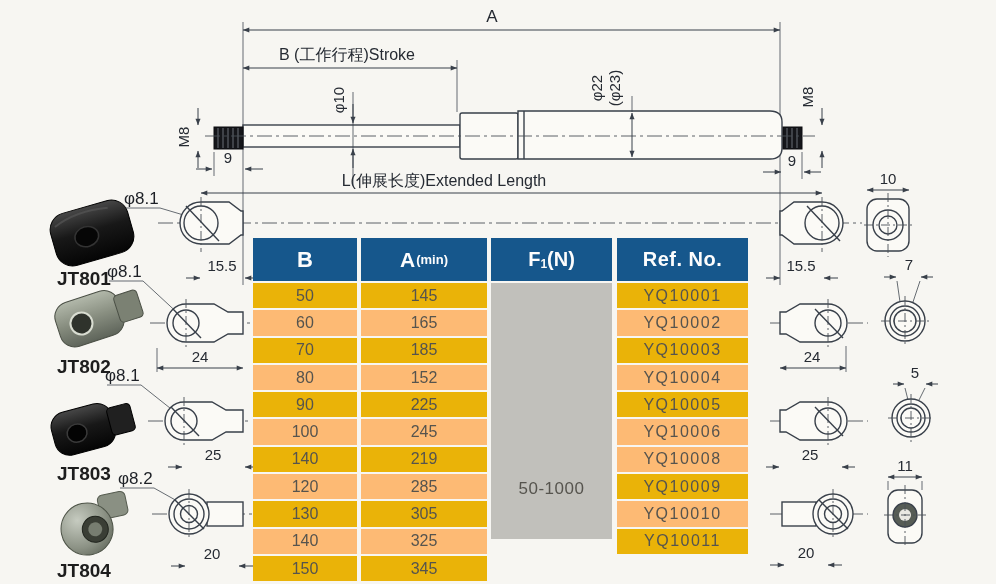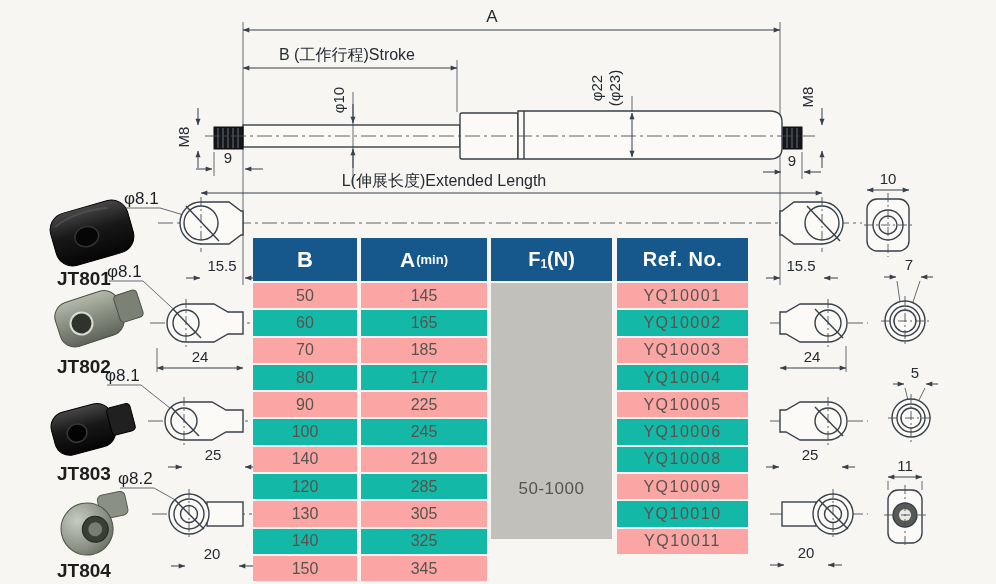--- a/index.html
+++ b/index.html
@@ -30,22 +30,22 @@
   #col-ref{left:364px;width:131px;text-align:right;}
   .th{height:43px;margin-bottom:2px;background:#16578c;color:#fdfdfd;display:flex;align-items:center;justify-content:center;font-weight:bold;}
   .th-b{font-size:22px;}
   .th-a{font-size:21px;}
   .th-a .sub{font-size:13px;font-weight:bold;margin-left:1px;text-align:center;}
   .th-f{font-size:20px;}
   .th-f .fsub{font-size:12px;position:relative;top:4px;}
   .th-ref{font-size:20px;letter-spacing:.5px;}
   .cell{height:25.3px;margin-bottom:2px;display:flex;align-items:center;justify-content:center;
         font-size:16px;color:#56544e;}
-  .cell.lt{background:#fca5a5;}
-  .cell.dk{background:#14b8a6;}
+  .cell.lt{background:#eab308;}
+  .cell.dk{background:#fdba74;}
   .ref-cell{letter-spacing:1.5px;}
   .fmerge{position:relative;height:256px;background:#c1c0bb;}
   .fmerge .fval{position:absolute;left:0;top:196px;width:100%;text-align:center;font-size:17px;color:#56544e;letter-spacing:.5px;}
 </style>
 </head>
 <body>
 
 <div id="stage">
 
 <svg id="drawing" width="996" height="584" viewBox="0 0 996 584" xmlns="http://www.w3.org/2000/svg">
@@ -360,21 +360,21 @@
   </div>
 
   <div class="tcol" id="col-a">
     <div class="th th-a">
       <span>A</span>
           <span class="sub">(min)</span>
     </div>
     <div class="cell lt">145</div>
     <div class="cell dk">165</div>
     <div class="cell lt">185</div>
-    <div class="cell dk">177</div>
+    <div class="cell dk">152</div>
     <div class="cell lt">225</div>
     <div class="cell dk">245</div>
     <div class="cell lt">219</div>
     <div class="cell dk">285</div>
     <div class="cell lt">305</div>
     <div class="cell dk">325</div>
     <div class="cell lt">345</div>
   </div>
 
   <div class="tcol" id="col-f">

